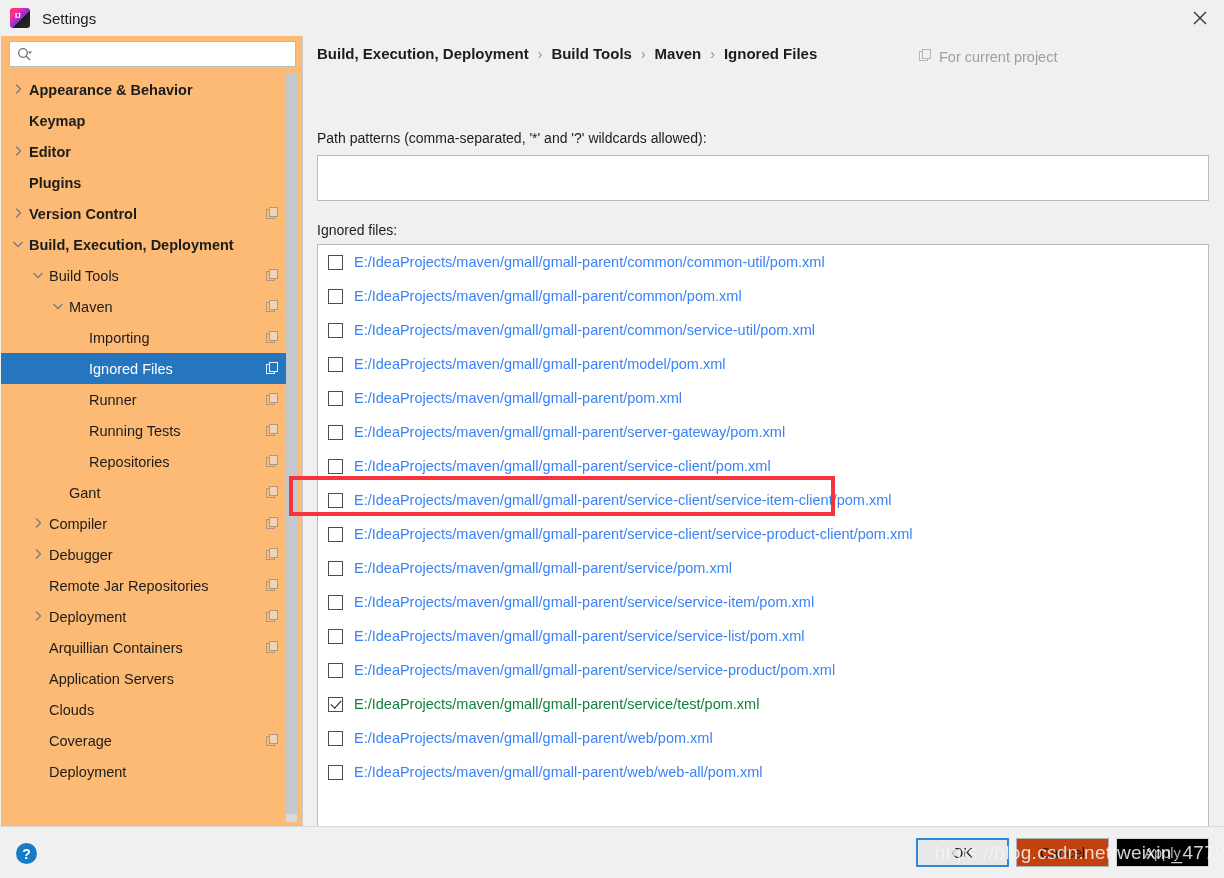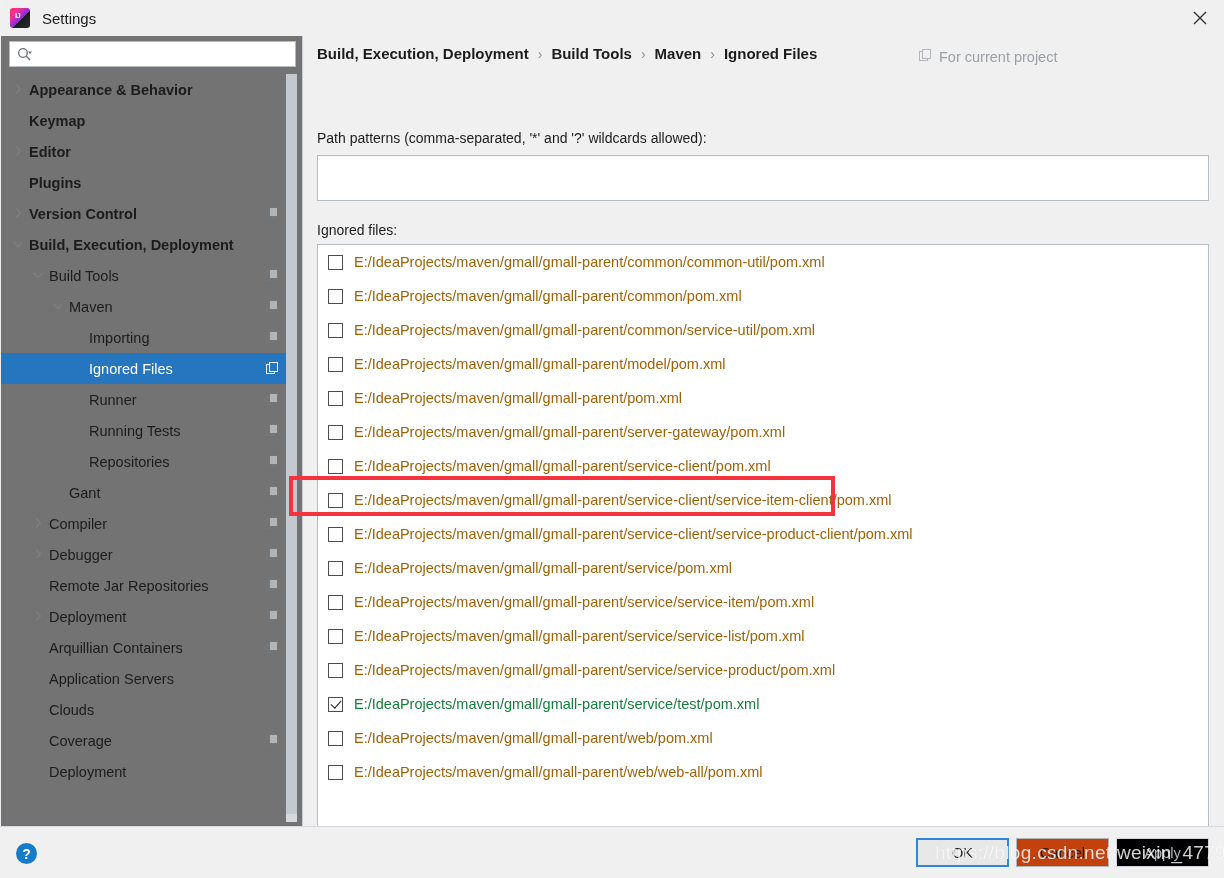--- a/index.html
+++ b/index.html
@@ -61,21 +61,21 @@
     justify-content: center;
     color: #333;
   }
   .titlebar-close svg { display: block; }
 
   
   .sidebar {
     position: absolute;
     left: 1px; top: 36px;
     width: 302px; height: 790px;
-    background: #737373;
+    background: #fdba74;
     border-right: 1px solid #c8ccd0;
     box-sizing: border-box;
   }
   .search-wrap {
     position: absolute;
     left: 8px; top: 5px;
     width: 287px; height: 26px;
     background: #ffffff;
     border: 1px solid #b5bcc2;
     box-sizing: border-box;
@@ -218,21 +218,21 @@
     border: 1px solid #b5bcc2;
     box-sizing: border-box;
     overflow: hidden;
   }
   .list-row {
     height: 34px;
     display: flex;
     align-items: center;
     padding-left: 10px;
     font-size: 14.5px;
-    color: #a16207;
+    color: #3b82f6;
     white-space: nowrap;
   }
   .list-row.checked { color: #15803d; }
   .cb {
     width: 15px; height: 15px;
     border: 1px solid #4a4e52;
     background: #ffffff;
     box-sizing: border-box;
     margin-right: 11px;
     flex: none;

